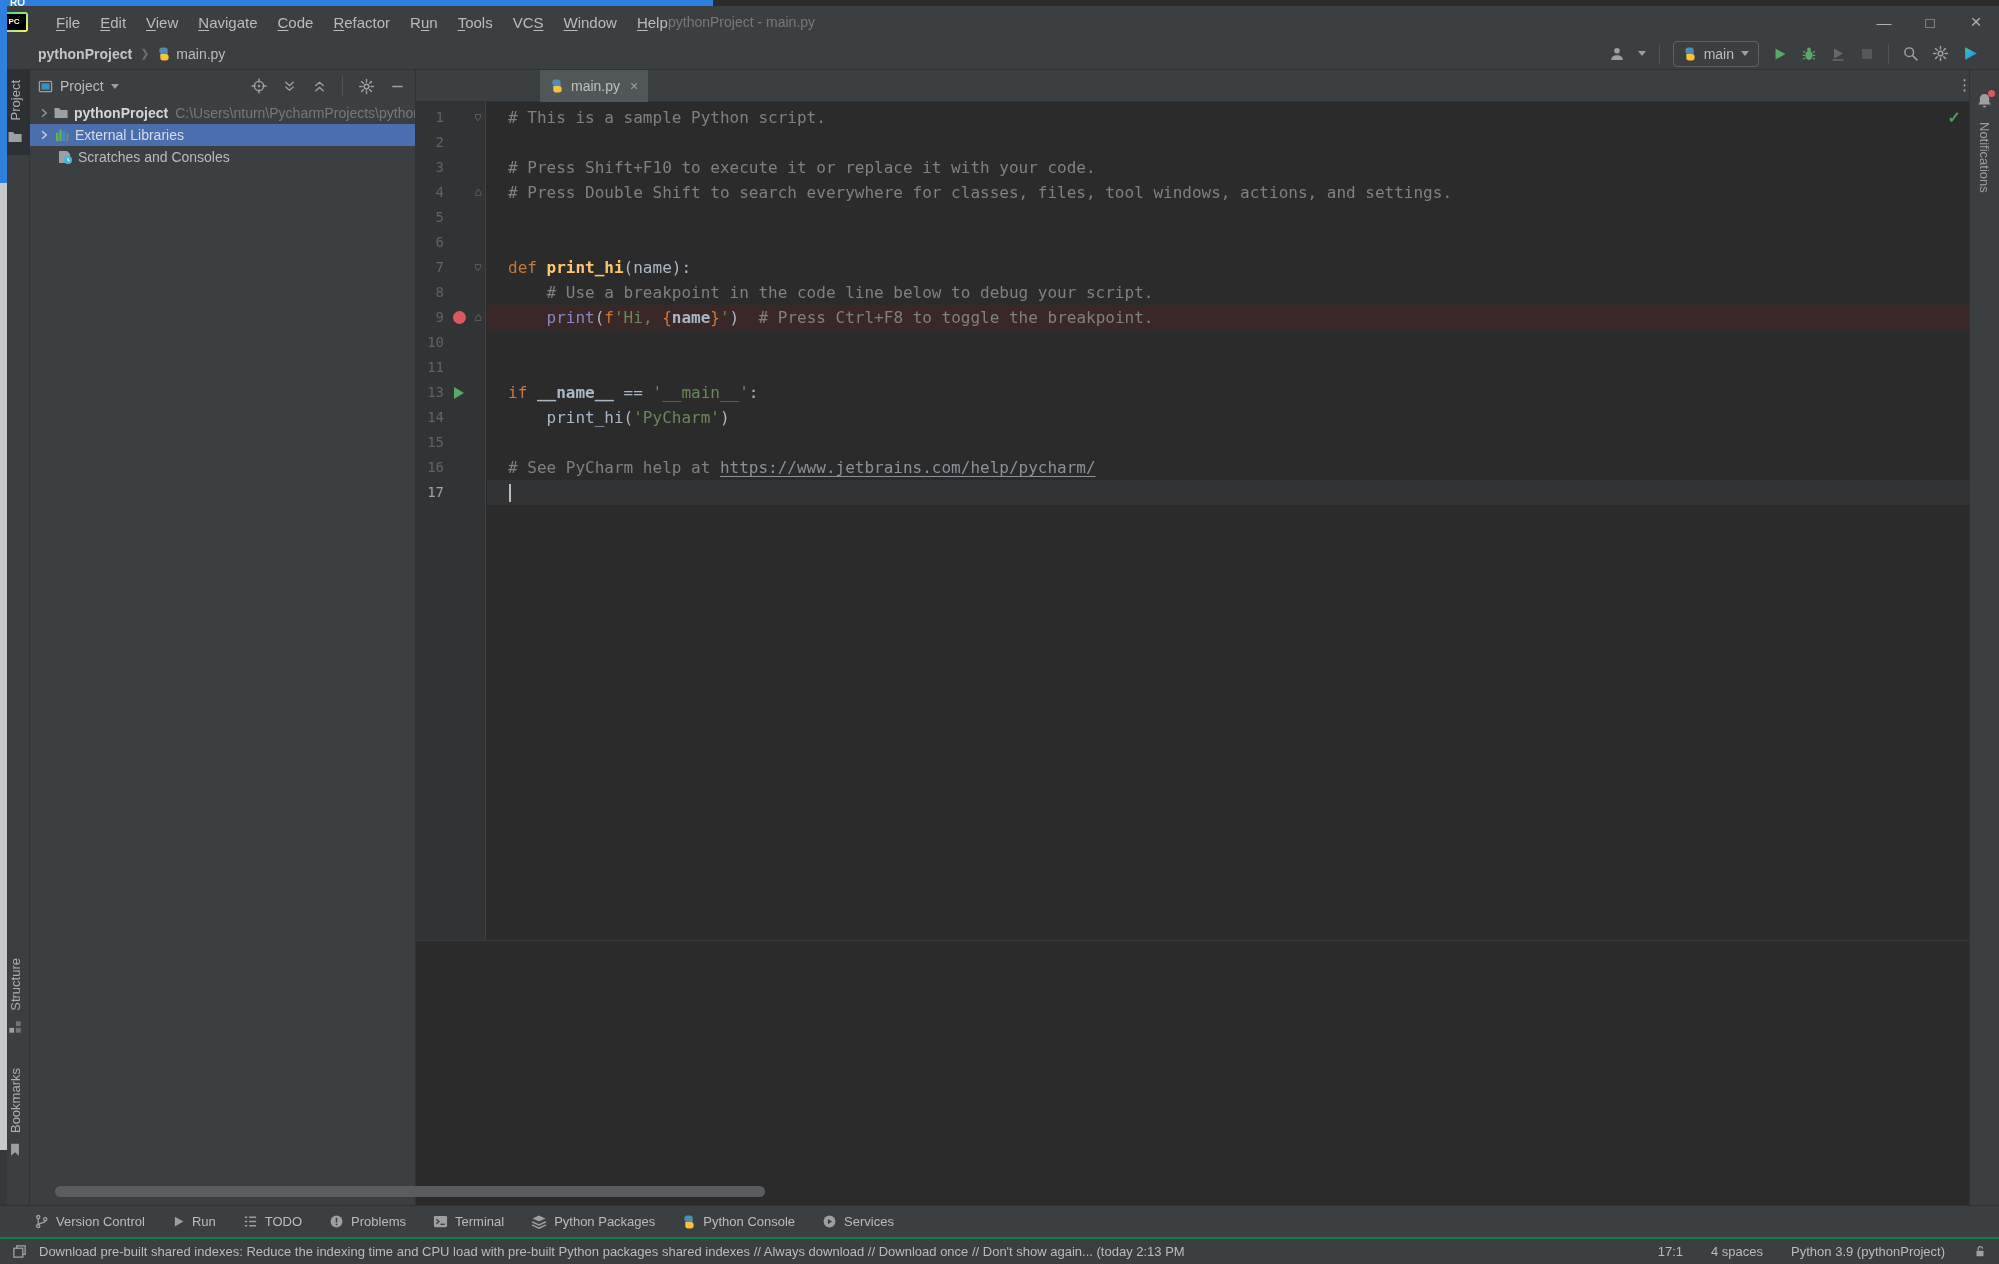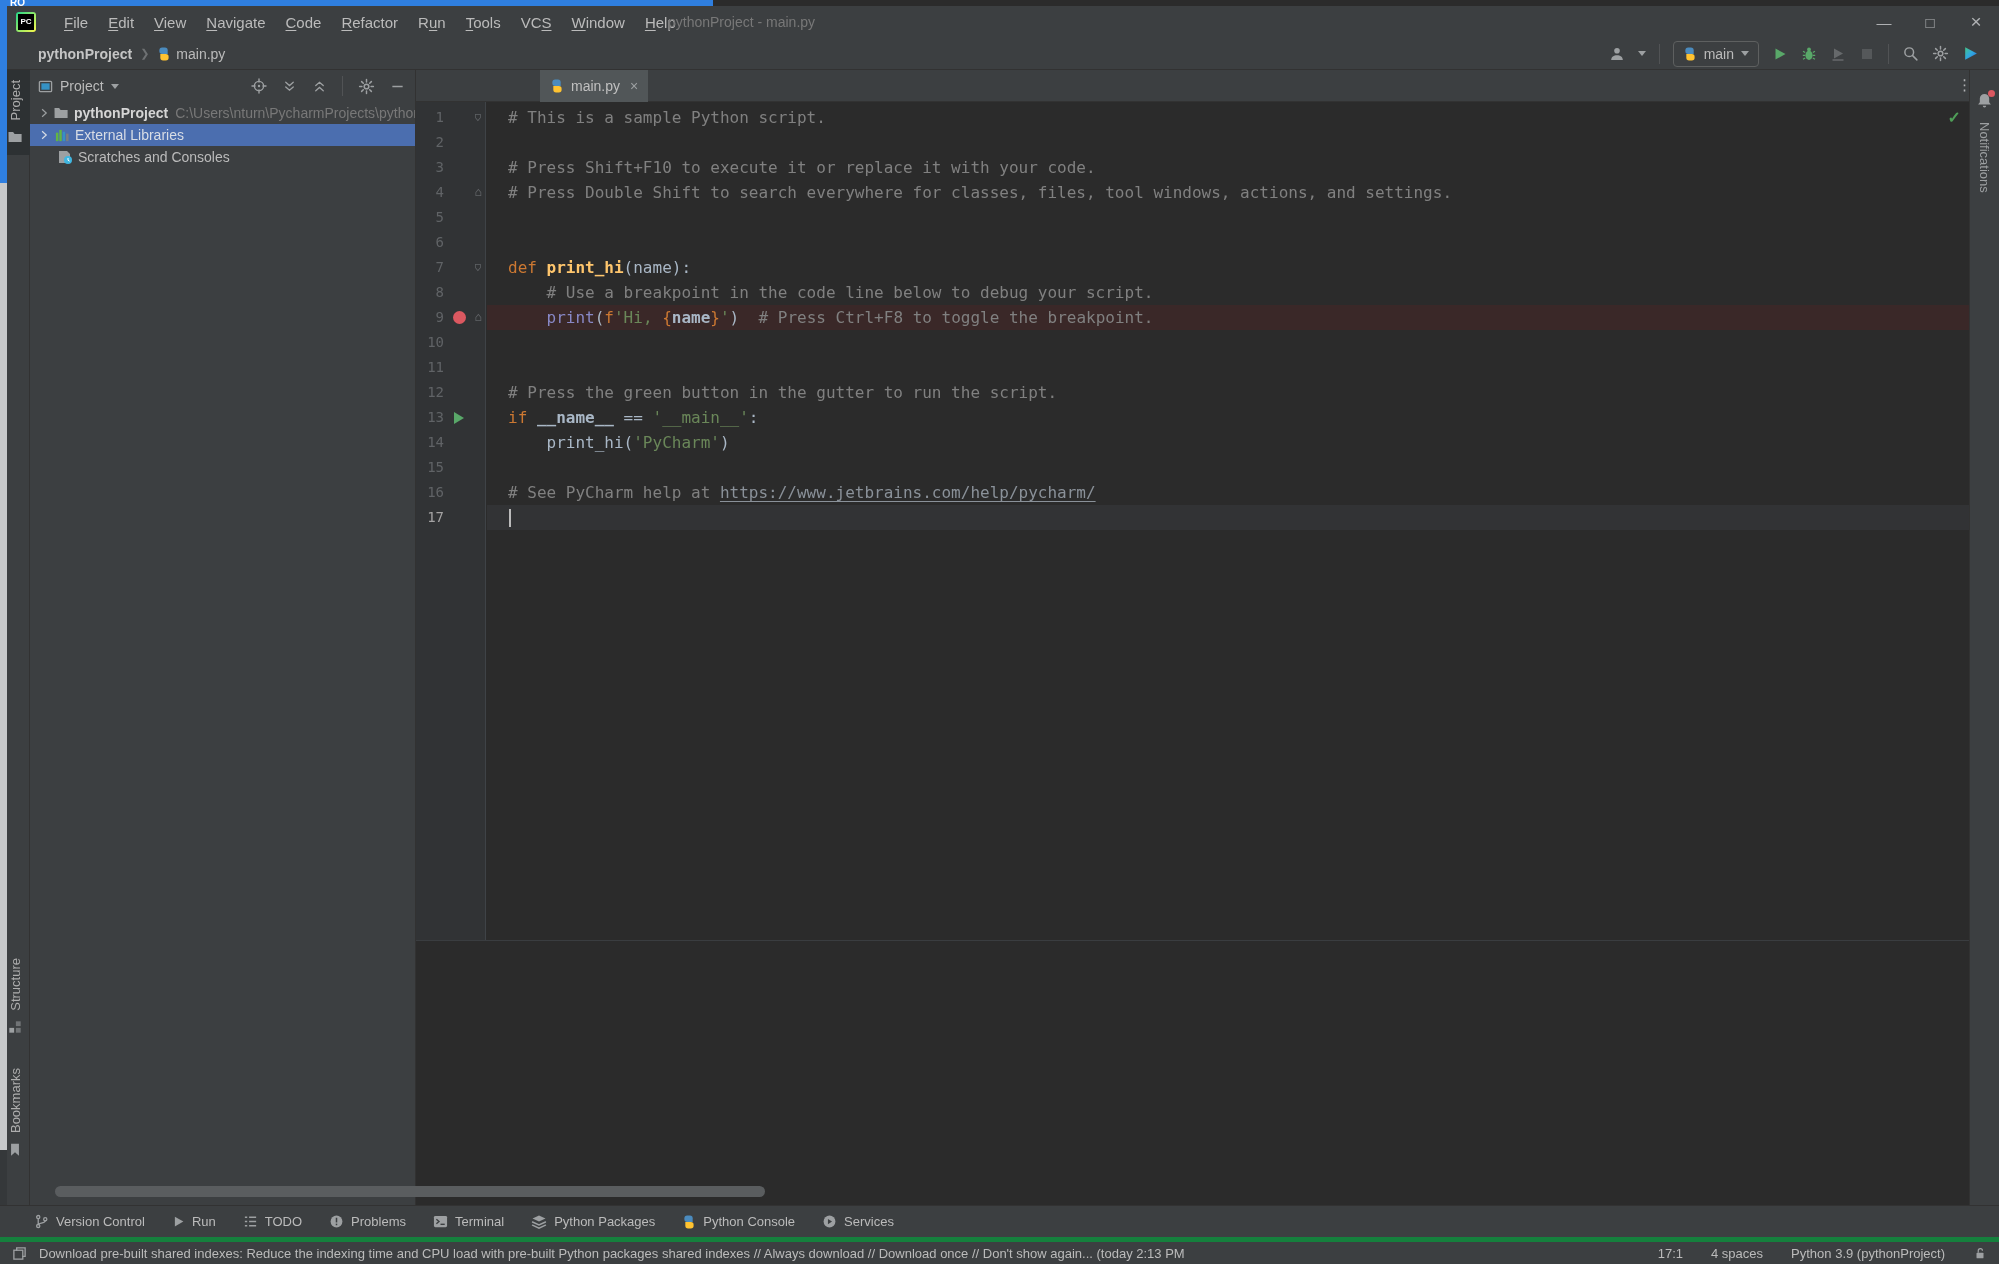--- a/index.html
+++ b/index.html
@@ -11,21 +11,21 @@
   
   .top-strip{position:absolute;left:0;top:0;width:713px;height:6px;background:#2f7fe0;z-index:40;
              color:#fff;font:bold 10px/5px "Liberation Sans",sans-serif;overflow:hidden;padding-left:10px;box-sizing:border-box;}
   .lstrip{position:absolute;left:0;width:7px;z-index:40;}
   .lstrip.blue{top:0;height:183px;background:#2f7fe0;}
   .lstrip.gray{top:183px;height:967px;background:#c7c9ca;}
   .lstrip.dark{top:1150px;height:55px;background:#35383a;}
 
   
   .titlebar{position:absolute;left:0;top:6px;right:0;height:32px;background:#3c3f41;display:flex;align-items:center;}
-  .pclogo{width:20px;height:20px;margin-left:16px;border-radius:3px;background:linear-gradient(135deg,#21d789,#fcf84a);padding:2px;box-sizing:border-box;}
+  .pclogo{width:28px;height:20px;margin-left:0;border-radius:3px;background:linear-gradient(135deg,#21d789,#fcf84a);padding:2px;box-sizing:border-box;}
   .pclogo i{display:block;width:100%;height:100%;background:#000;color:#fff;font:bold 8px/16px "Liberation Sans",sans-serif;text-align:center;font-style:normal;}
   .menus{display:flex;margin-left:18px;}
   .menu-item{padding:0 10px;font-size:15px;color:#bbb;cursor:default;}
   .menu-item u{text-decoration:underline;text-underline-offset:2px;}
   .wintitle{position:absolute;left:668px;font-size:14px;color:#787878;white-space:nowrap;}
   .winbtns{position:absolute;right:0;top:0;height:32px;display:flex;}
   .winbtn{width:46px;height:32px;display:flex;align-items:center;justify-content:center;color:#afb1b3;font-size:15px;}
   .winbtn.close{font-size:19px;}
 
   
@@ -110,21 +110,21 @@
   .tok-link{color:#8a9199;text-decoration:underline;text-underline-offset:3px;}
   .inspect-ok{position:absolute;right:38px;top:6px;color:#4f9e58;font-size:16px;font-weight:bold;}
   .err-stripe{position:absolute;right:1px;top:210px;width:9px;height:5px;background:#b5683c;}
 
   
   .twbar{position:absolute;left:0;top:1205px;right:0;height:32px;background:#3c3f41;border-top:1px solid #323232;
          display:flex;align-items:center;padding-left:34px;box-sizing:border-box;}
   .twitem{display:flex;align-items:center;gap:7px;margin-right:27px;font-size:13px;color:#bbb;text-align:center;}
 
   
-  .status{position:absolute;left:0;top:1237px;right:0;height:27px;background:#3c3f41;border-top:5px solid #15803d;
+  .status{position:absolute;left:0;top:1237px;right:0;height:27px;background:#3c3f41;border-top:2px solid #15803d;
           display:flex;align-items:center;padding:0 12px;box-sizing:border-box;font-size:13px;color:#bbb;gap:12px;}
   .status .msg{white-space:nowrap;overflow:hidden;}
   .st-right{margin-left:auto;display:flex;align-items:center;gap:28px;white-space:nowrap;}
 </style>
 </head>
 <body>
 
 <div id="root">
 
   <div class="top-strip"><span>RO</span></div>
@@ -408,24 +408,20 @@
             </div>
             <div class="line">
               <span class="gnum">10</span>
               <span class="lright"></span>
             </div>
             <div class="line">
               <span class="gnum">11</span>
               <span class="lright"></span>
             </div>
             <div class="line">
-              <span class="gnum">12</span>
-              <span class="lright"><span class="tok-comment"># Press the green button in the gutter to run the script.</span></span>
-            </div>
-            <div class="line">
               <span class="gnum">13</span>
               <span class="gico">
                 <span class="run-tri"></span>
               </span>
               <span class="lright"><span class="tok-kw">if </span><span class="tok-var">__name__ </span><span class="tok-plain">== </span><span class="tok-str">'__main__'</span><span class="tok-plain">:</span></span>
             </div>
             <div class="line">
               <span class="gnum">14</span>
               <span class="lright"><span class="tok-plain">    print_hi(</span><span class="tok-str">'PyCharm'</span><span class="tok-plain">)</span></span>
             </div>

